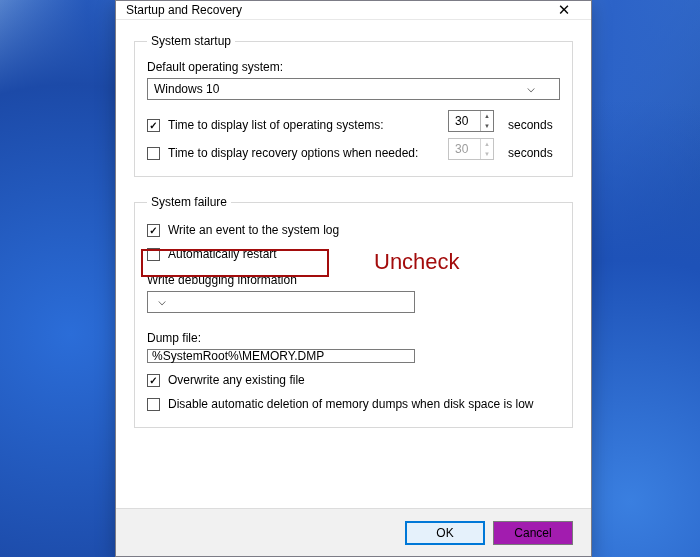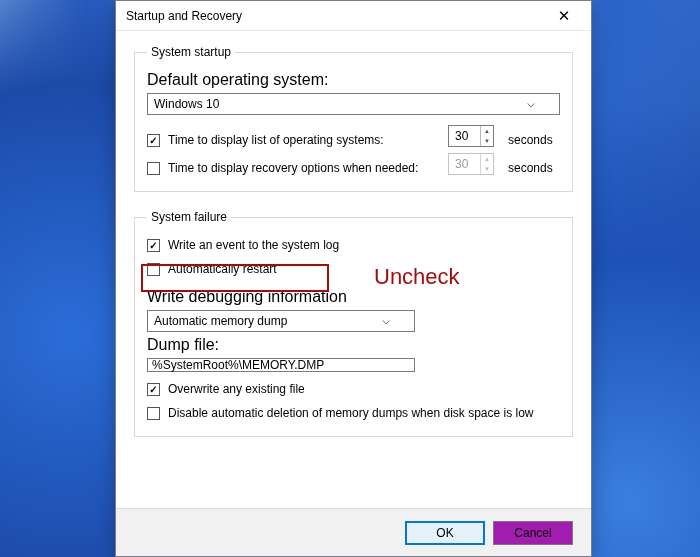--- a/index.html
+++ b/index.html
@@ -23,21 +23,21 @@
   .dialog {
     position: absolute;
     left: 115px; top: 0;
     width: 477px; height: 557px;
     background: #fff;
     border: 1px solid #7c7c86;
     box-shadow: 0 4px 18px rgba(0,0,0,0.25);
     display: flex; flex-direction: column;
   }
   .titlebar {
-    height: 30px;
+    height: 19px;
     display: flex; align-items: center;
     padding: 0 8px 0 10px;
     border-bottom: 1px solid #e8e8e8;
     background: #fff;
   }
   .titlebar .title { font-size: 12px; }
   .titlebar .spacer { flex: 1; }
   .close-btn {
     width: 38px; height: 28px;
     display: flex; align-items: center; justify-content: center;
@@ -50,21 +50,21 @@
   }
   fieldset.group {
     border: 1px solid #d8d8d8;
     margin: 0 0 18px 0;
     padding: 12px 12px 16px 12px;
   }
   fieldset.group > legend {
     font-size: 12px;
     padding: 0 4px;
   }
-  .label { font-size: 16px; margin-bottom: 4px; }
+  .label { font-size: 12px; margin-bottom: 4px; }
   .select {
     width: 100%;
     height: 22px;
     border: 1px solid #7a7a7a;
     background: #fff;
     display: flex; align-items: center; justify-content: space-between;
     padding: 0 20px 0 6px;
     font-size: 12px;
   }
   .select.small { width: 268px; }
@@ -222,25 +222,24 @@
         <div class="row">
           <span class="chk"></span>
           <span class="chk-label">Automatically restart</span>
         </div>
 
         <div class="annot-box" style="left:6px; top:40px; width:188px; height:28px;"></div>
         <div class="annot-text" style="left:214px; top:40px;">Uncheck</div>
 
         <div class="label" style="margin-top:12px;">Write debugging information</div>
         <div class="select small">
-          <span>Automatic memory dump</span>
           <span class="chev">⌵</span>
         </div>
 
-        <div class="label" style="margin-top:4px;">Dump file:</div>
+        <div class="label" style="margin-top:18px;">Dump file:</div>
         <div class="textfield">
           <span>%SystemRoot%\MEMORY.DMP</span>
         </div>
 
         <div class="row">
           <span class="chk checked"></span>
           <span class="chk-label">Overwrite any existing file</span>
         </div>
 
         <div class="row">

